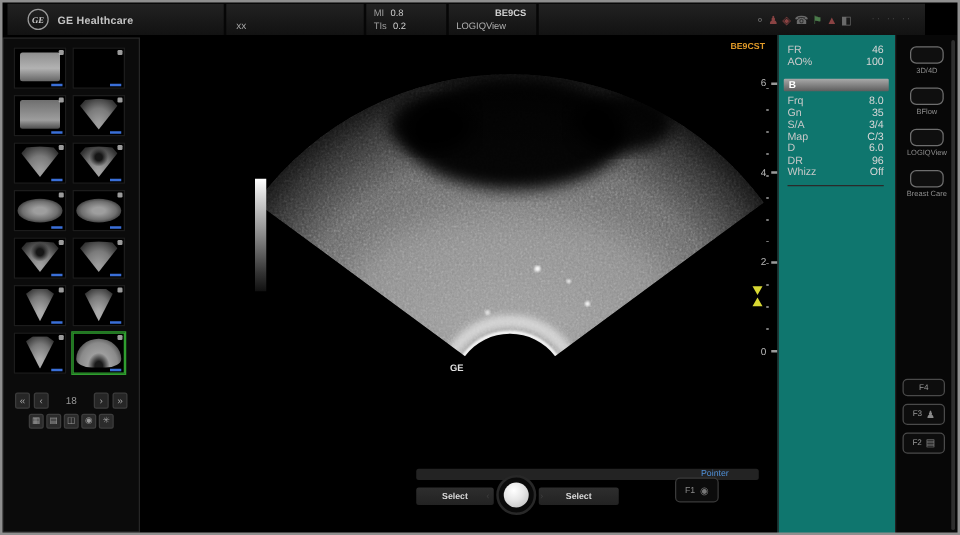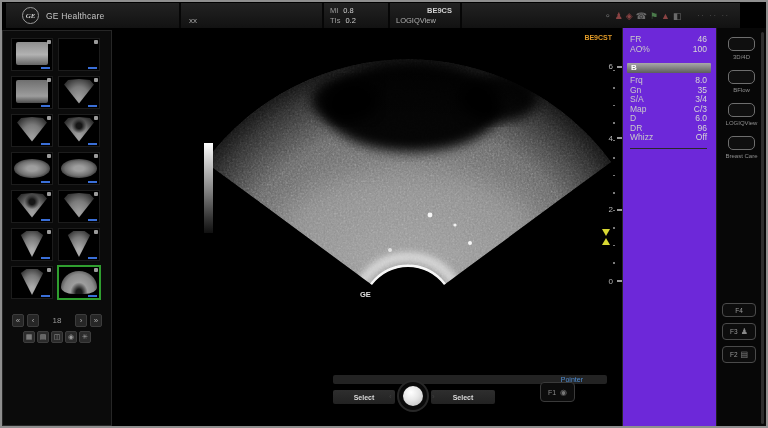--- a/index.html
+++ b/index.html
@@ -9,22 +9,22 @@
 
   
   .topbar{position:absolute;left:6px;top:3px;width:734px;height:25px;
     background:linear-gradient(180deg,#222 0%,#181818 60%,#121212 100%);
     display:flex;align-items:stretch;color:#b8b8b8;}
   .tb-sec{position:relative;border-right:2px solid #060606;display:flex;align-items:center;}
   .tb-logo-sec{width:175px;padding-left:16px;gap:7px;}
   .ge-logo{width:17px;height:17px;border:1px solid #9a9a9a;border-radius:50%;
     display:flex;align-items:center;justify-content:center;
     font-family:"Liberation Serif",serif;font-style:italic;font-weight:bold;font-size:7px;color:#cfcfcf;}
-  .brand{font-size:8.5px;font-weight:normal;color:#c4c4c4;letter-spacing:.2px;}
-  .tb-patient{width:143px;align-items:flex-end;padding:0 0 3px 8px;font-size:8px;color:#a8a8a8;}
+  .brand{font-size:8.5px;font-weight:bold;color:#c4c4c4;letter-spacing:.2px;}
+  .tb-patient{width:112px;align-items:flex-end;padding:0 0 3px 8px;font-size:8px;color:#a8a8a8;}
   .tb-stack{flex-direction:column;align-items:flex-start;justify-content:center;gap:2px;padding-left:6px;}
   .tb-mi{width:66px;}
   .tb-probe{width:72px;}
   .kv{display:flex;gap:5px;font-size:7.5px;line-height:8px;}
   .kv .k{color:#9f9f9f;} .kv .v{color:#cfcfcf;}
   .probe-name{font-size:7.5px;font-weight:bold;color:#d0d0d0;line-height:8px;padding-left:31px;}
   .preset-name{font-size:7.5px;color:#b0b0b0;line-height:8px;}
   .tb-status{flex:1;border-right:none;justify-content:flex-end;gap:3px;padding-right:8px;}
   .sicon{font-size:9px;color:#6a6a6a;line-height:10px;}
   .sicon.t-red{color:#8a4343;} .sicon.t-green{color:#4a7a4a;}
@@ -103,21 +103,21 @@
   .ball{position:absolute;left:290px;top:358px;width:20px;height:20px;border-radius:50%;cursor:pointer;
     background:radial-gradient(circle at 40% 32%,#fff 0%,#e6e6e6 45%,#b8b8b8 100%);}
   .chev{position:absolute;top:364px;font-size:8px;color:#3f3f3f;}
   .chev-l{left:276px;} .chev-r{left:319px;}
   .f1-btn{position:absolute;left:427px;top:354px;width:35px;height:20px;border:1px solid #3a3a3a;
     border-radius:4px;background:#0c0c0c;display:flex;align-items:center;justify-content:center;
     gap:4px;color:#8a8a8a;font-size:7px;cursor:pointer;}
   .f1-btn .fic{font-size:8px;color:#777;}
 
   
-  .params{position:absolute;left:622px;top:28px;width:94px;height:400px;background:#6d28d9;
+  .params{position:absolute;left:622px;top:28px;width:94px;height:400px;background:#0f766e;
     border-left:1px solid #262626;padding:7px 9px 0 7px;color:#c9c9c9;font-size:8.5px;}
   .prow{display:flex;justify-content:space-between;line-height:9.5px;height:9.5px;}
   .prow .pv{color:#d6d6d6;}
   .pgap{height:9px;}
   .pmode{margin:0 -4px 3px -3px;height:10px;line-height:10px;padding-left:4px;
     background:linear-gradient(180deg,#a9a9a9,#5d5d5d);color:#fff;font-weight:bold;font-size:8px;
     border-radius:1px;}
   .pdivider{margin-top:5px;border-top:1px solid #2a2a2a;}
 
   

